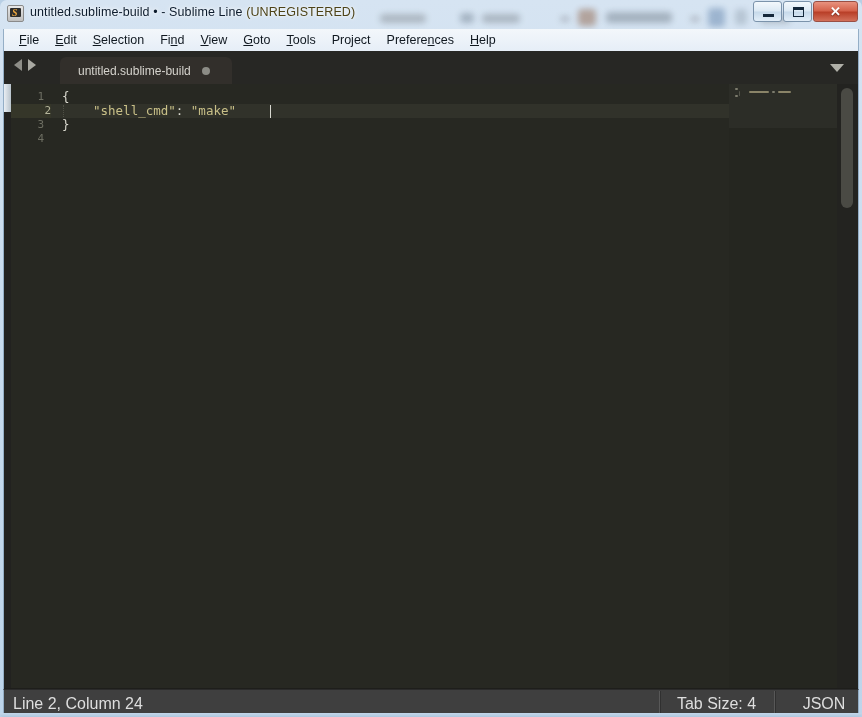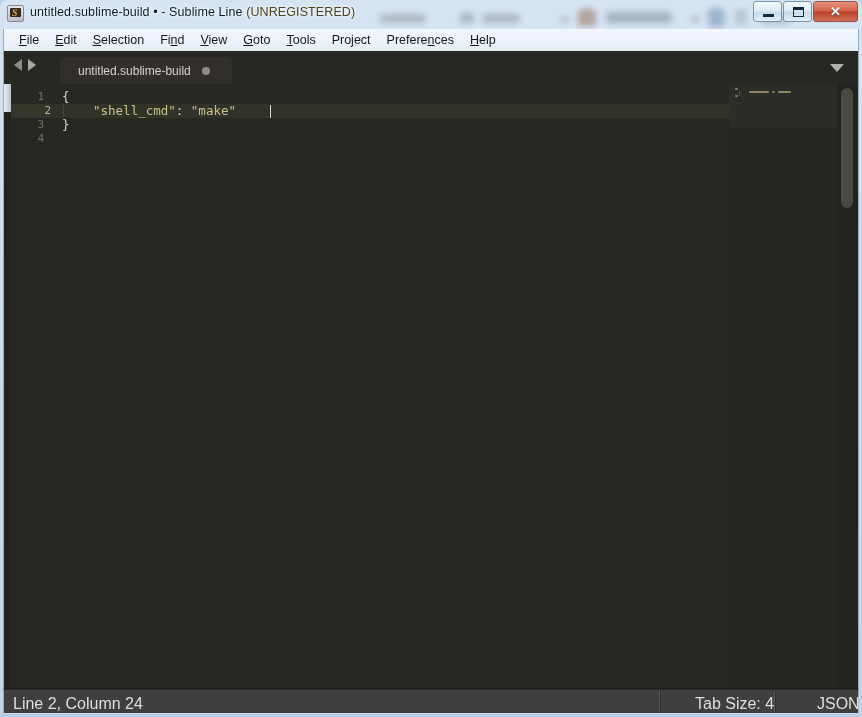--- a/index.html
+++ b/index.html
@@ -371,22 +371,22 @@
   .status-sep {
     position: absolute;
     top: 1px;
     width: 1px; height: 22px;
     background: #585858;
     border-right: 1px solid #303030;
   }
   .status-cell {
     position: absolute;
     top: 5px;
+    text-align: center;
     white-space: nowrap;
-    padding-left: 36px;
   }
   .frame-bottom {
     position: absolute;
     left: 0; top: 713px;
     width: 862px; height: 4px;
     background: linear-gradient(180deg, #c3d7ea, #aec7de);
   }
 </style>
 </head>
 <body>

